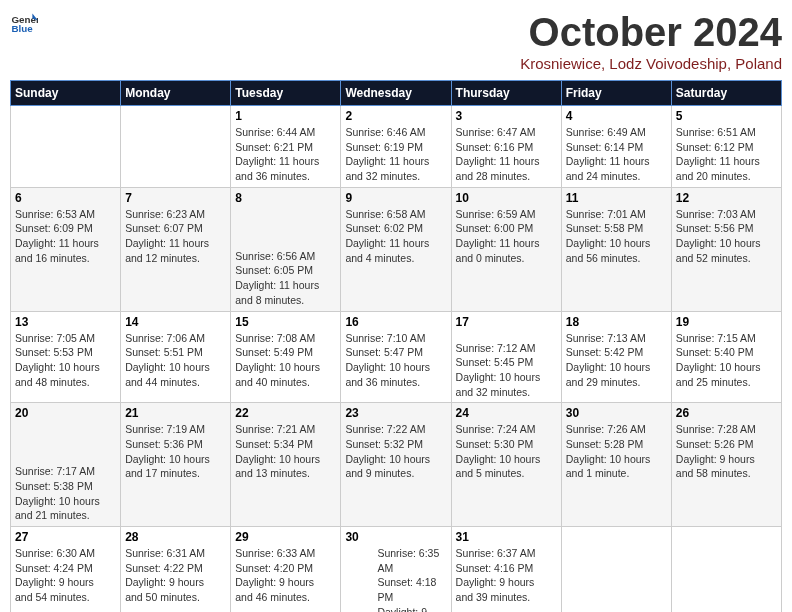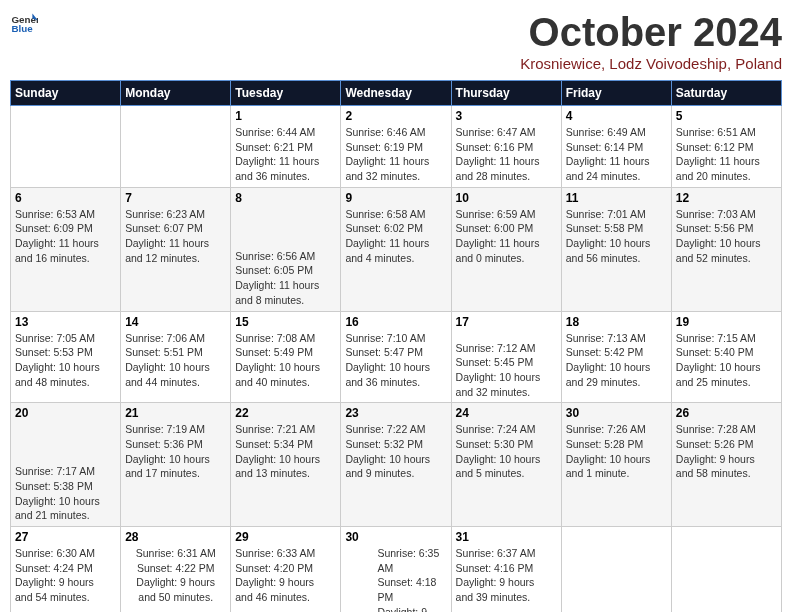--- a/index.html
+++ b/index.html
@@ -303,21 +303,21 @@
       <tr>
         <td>
           <span class="day-number">27</span>
           <div class="day-info" style="white-space: pre-line;">Sunrise: 6:30 AM
 Sunset: 4:24 PM
 Daylight: 9 hours
 and 54 minutes.</div>
         </td>
         <td>
           <span class="day-number">28</span>
-          <div class="day-info" style="white-space: pre-line; text-align: center;">Sunrise: 6:31 AM
+          <div class="day-info" style="white-space: pre-line;">Sunrise: 6:31 AM
 Sunset: 4:22 PM
 Daylight: 9 hours
 and 50 minutes.</div>
         </td>
         <td>
           <span class="day-number">29</span>
           <div class="day-info" style="white-space: pre-line;">Sunrise: 6:33 AM
 Sunset: 4:20 PM
 Daylight: 9 hours
 and 46 minutes.</div>

